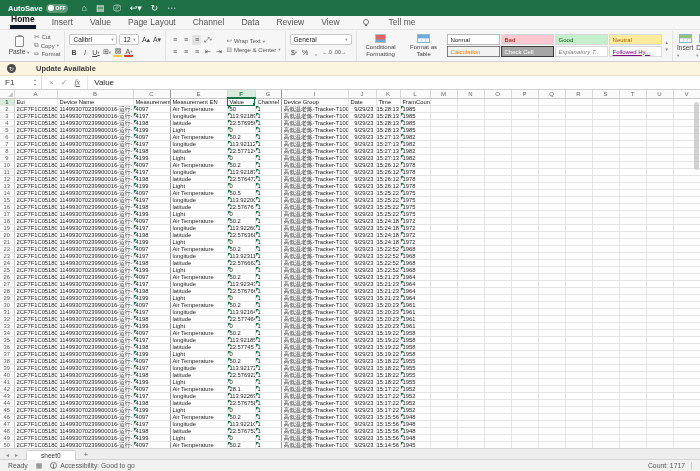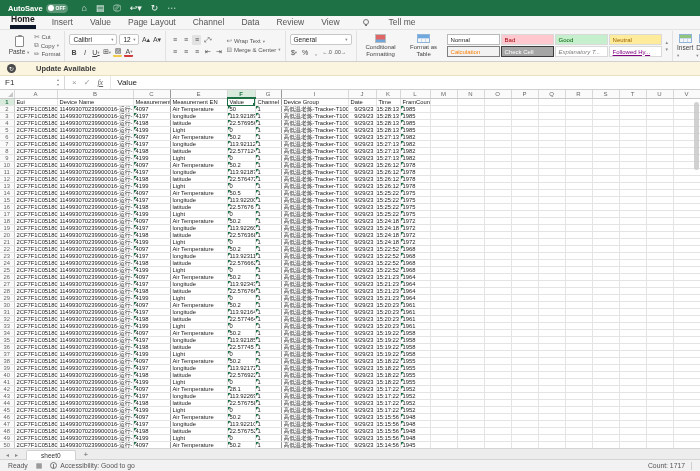--- a/index.html
+++ b/index.html
@@ -52,21 +52,21 @@
   .lbl2 { width:40px; text-align:center; line-height:1.1; font-size:6px; color:#444; }
   .cfico { width:11px; height:9px; background:linear-gradient(180deg,#e06666 0 4px,#6fa8dc 5px 9px); border:1px solid #bbb; }
 
   
   .updatebar { height:14px; background:#FBF5E0; border-bottom:1px solid #E8E0C6; display:flex; align-items:center; padding:0 7px; gap:20px; font-size:7.5px; color:#3c3c3c; }
   .upd-ico { width:9px; height:9px; border-radius:50%; background:#4a4a4a; color:#fff; font-size:6px; display:flex; align-items:center; justify-content:center; flex:none; }
   .upd-title { font-weight:bold; }
 
   
   .formulabar { height:14px; background:#fff; border-bottom:1px solid #cfcfcf; display:flex; align-items:center; font-size:8px; color:#333; }
-  .namebox { width:65px; height:100%; border-right:1px solid #d8d8d8; display:flex; align-items:center; justify-content:space-between; padding:0 5px; }
+  .namebox { width:42px; height:100%; border-right:1px solid #d8d8d8; display:flex; align-items:center; justify-content:space-between; padding:0 5px; }
   .stepper { display:flex; flex-direction:column; font-size:4px; color:#888; line-height:1.1; }
   .fb-icons { display:flex; align-items:center; gap:7px; padding:0 7px; color:#999; border-right:1px solid #e6e6e6; height:100%; }
   .fx { font-style:italic; font-family:"Liberation Serif",serif; color:#666;text-decoration:underline; }
   .fb-value { padding-left:6px; color:#222; }
 
   
   .sheet { position:relative; height:358px; overflow:hidden; background:#fff; }
   table.grid { border-collapse:collapse; table-layout:fixed; width:700px; }
   .grid th { height:8px; background:#FAFAFA; border-right:1px solid #d8d8d8; border-bottom:1px solid #c9c9c9; font-size:6px; font-weight:normal; color:#666; text-align:center; padding:0; }
   .grid th.colsel { background:#D9EBDD; border-bottom:2px solid #1E7145; color:#1E7145; font-weight:bold; }

